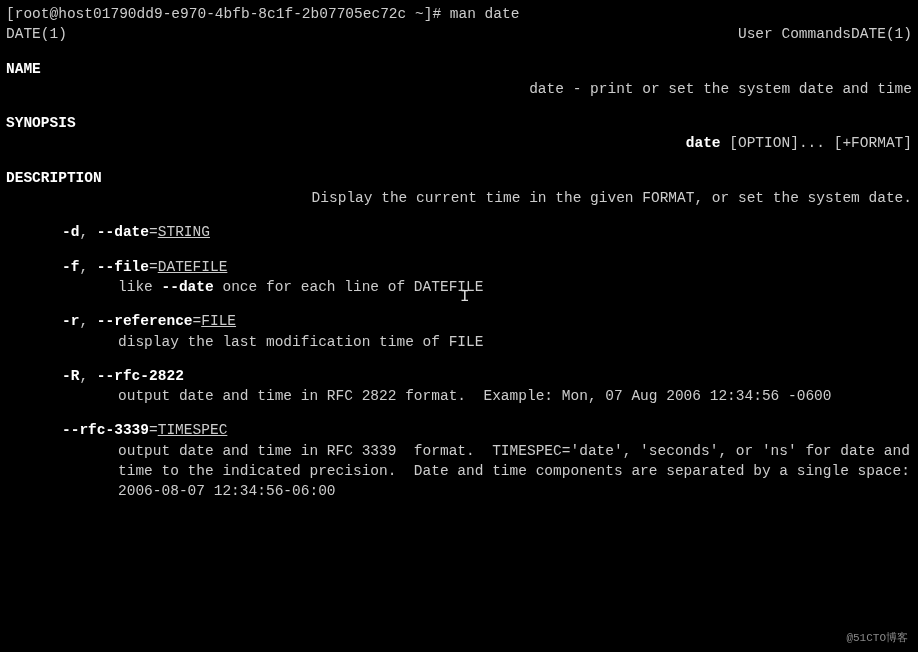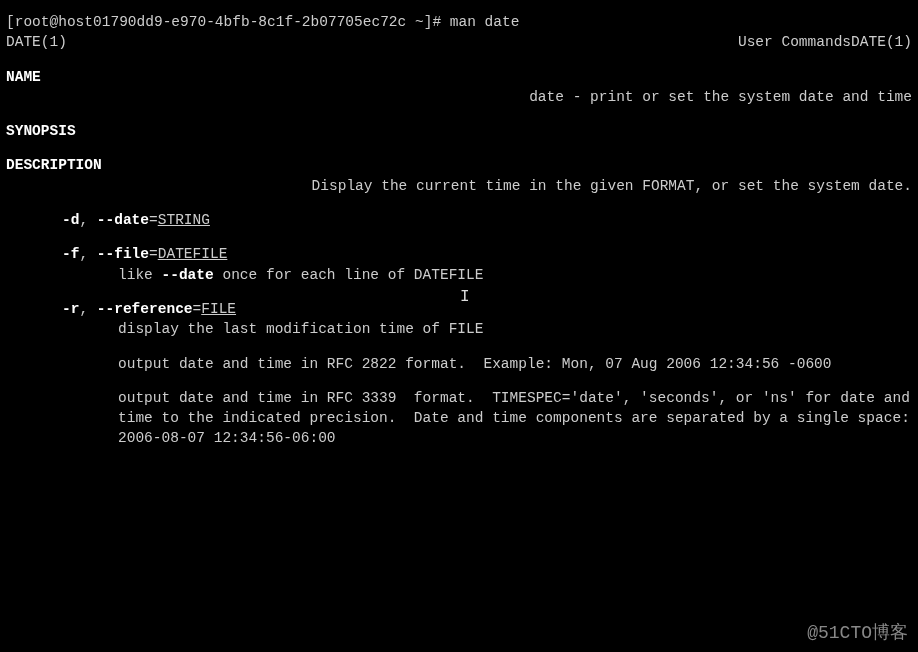--- a/index.html
+++ b/index.html
@@ -8,21 +8,21 @@
       color: #ccc;
       font-family: "Courier New", Courier, monospace;
       font-size: 14.5px;
       line-height: 1.4;
       width: 918px;
       height: 652px;
       overflow: hidden;
       padding: 4px 6px;
       position: relative;
     }
-    .prompt-line { white-space: pre; margin-top: 8px; }
+    .prompt-line { white-space: pre; }
     .header-row {
       display: flex;
       justify-content: space-between;
       white-space: pre;
     }
     .header-left { flex: 0 0 auto; }
     .header-center { flex: 1 1 auto; text-align: right; }
     .header-right { flex: 0 0 auto; }
     .section { margin-top: 14px; }
     .section-title { font-weight: bold; white-space: pre; }
@@ -38,41 +38,42 @@
       top: 286px;
       color: #ddd;
       font-size: 16px;
       pointer-events: none;
     }
     .watermark {
       position: absolute;
       right: 10px;
       bottom: 6px;
       color: #888;
-      font-size: 18px;
+      font-size: 11px;
     }
   </style>
 </head>
 <body>
 
 <div class="prompt-line">[<span>root</span>@<span>host01790dd9-e970-4bfb-8c1f-2b07705ec72c</span> <span>~</span>]# <span>man date</span></div>
 
 <div class="header-row">
   <span class="header-left">DATE(1)</span>
   <span class="header-center">User Commands</span>
   <span class="header-right">DATE(1)</span>
 </div>
 
 <div class="section">
   <div class="section-title bold">NAME</div>
   <div class="indented">date - print or set the system date and time</div>
 </div>
 
 <div class="section">
   <div class="section-title bold">SYNOPSIS</div>
+  <div class="indented"><span class="bold">date</span><span> [OPTION]... [+FORMAT]</span></div>
 </div>
 
 <div class="section">
   <div class="section-title bold">DESCRIPTION</div>
   <div class="indented">Display the current time in the given FORMAT, or set the system date.</div>
 
   <div class="opt-block">
     <div class="opt-line"><span class="bold">-d</span>, <span class="bold">--date</span>=<span class="under">STRING</span></div>
   </div>
 
@@ -80,23 +81,25 @@
     <div class="opt-line"><span class="bold">-f</span>, <span class="bold">--file</span>=<span class="under">DATEFILE</span></div>
     <div class="opt-desc"><span>like </span><span class="bold">--date</span><span> once for each line of DATEFILE</span></div>
   </div>
 
   <div class="opt-block">
     <div class="opt-line"><span class="bold">-r</span>, <span class="bold">--reference</span>=<span class="under">FILE</span></div>
     <div class="opt-desc">display the last modification time of FILE</div>
   </div>
 
   <div class="opt-block">
+    <div class="opt-line"><span class="bold">-R</span>, <span class="bold">--rfc-2822</span></div>
     <div class="opt-desc">output date and time in RFC 2822 format.  Example: Mon, 07 Aug 2006 12:34:56 -0600</div>
   </div>
 
   <div class="opt-block">
+    <div class="opt-line"><span class="bold">--rfc-3339</span>=<span class="under">TIMESPEC</span></div>
     <div class="opt-desc">output date and time in RFC 3339  format.  TIMESPEC='date', 'seconds', or 'ns' for date and time to the indicated precision.  Date and time components are separated by a single space: 2006-08-07 12:34:56-06:00</div>
   </div>
 
 </div>
 
 <div class="cursor">I</div>
 <div class="watermark">@51CTO博客</div>
 
 </body></html>

